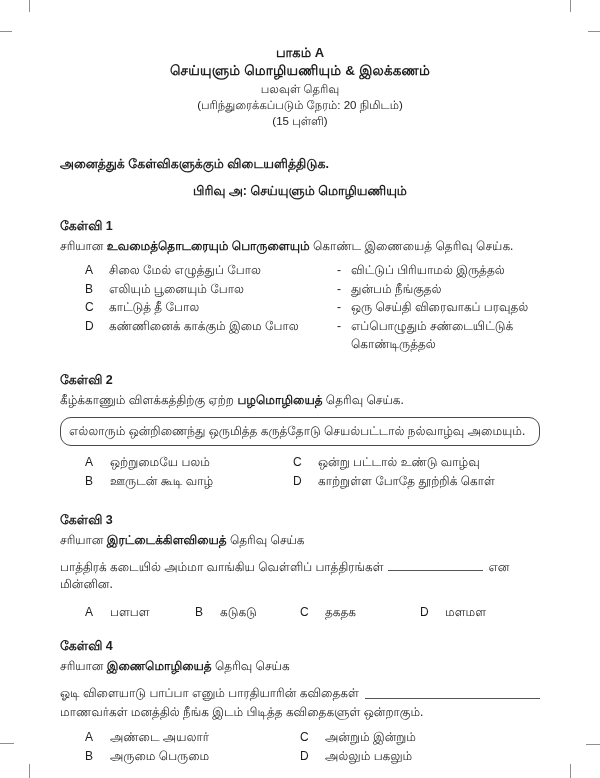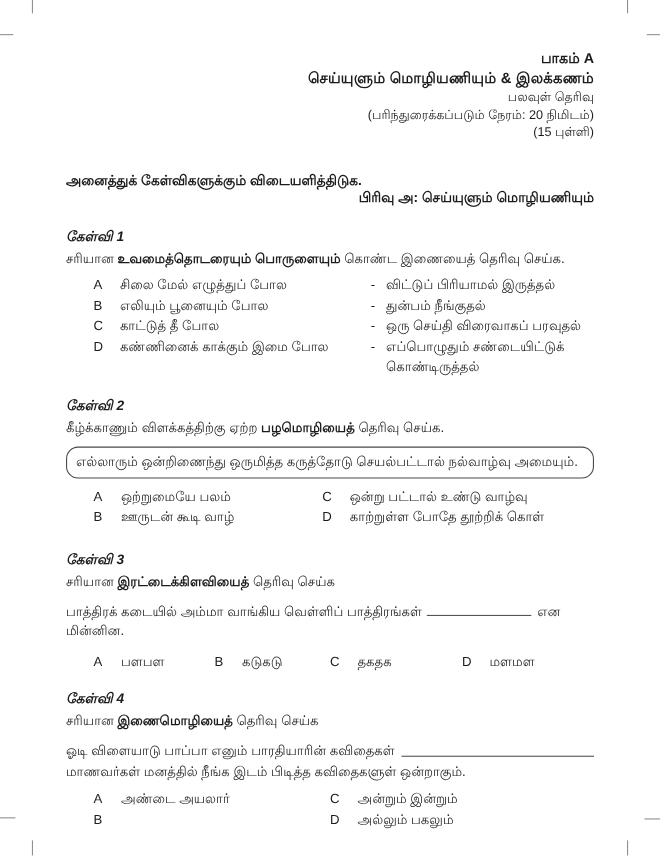--- a/index.html
+++ b/index.html
@@ -1,27 +1,27 @@
 <!DOCTYPE html>
 <html><head>
 <meta charset="utf-8">
 <style>
   html,body{margin:0;padding:0;background:#ffffff;}
   .page{position:relative;width:600px;height:778px;background:#ffffff;overflow:hidden;
         font-family:"Liberation Sans","DejaVu Sans",sans-serif;color:#1c1c1c;}
   .crop{position:absolute;background:#8f8f8f;}
   .content{position:absolute;left:60px;top:44px;width:480px;}
-  .c{text-align:right;}
+  .c{text-align:center;}
   .b{font-weight:bold;}
   .part{font-size:13px;line-height:17px;}
   .title{font-size:13.5px;line-height:20px;letter-spacing:.2px;}
   .sub{font-size:11.5px;line-height:16px;}
   .answer-all{font-size:12.5px;margin-top:28px;}
-  .section{font-size:12.5px;margin-top:0;}
-  .qlabel{font-size:12.5px;font-weight:bold;margin-top:19px;font-style:italic;}
+  .section{font-size:12.5px;margin-top:11px;}
+  .qlabel{font-size:12.5px;font-weight:bold;margin-top:19px;}
   .qinstr{font-size:12px;margin-top:3px;line-height:16px;}
   .opt-rows{margin-top:7px;}
   .q1row{display:flex;font-size:12px;line-height:18.5px;padding-left:25px;}
   .q1row .letter{width:24px;flex:0 0 auto;}
   .q1row .phrase{width:228px;flex:0 0 auto;}
   .q1row .dash{width:14px;flex:0 0 auto;}
   .q1row .meaning{flex:1;}
   .box{border:1px solid #4a4a4a;border-radius:11px;padding:6px 8px;text-align:left;
        font-size:12px;margin-top:9px;line-height:15px;}
   .grid2{display:grid;grid-auto-flow:column;grid-template-rows:repeat(2,19.5px);
@@ -147,20 +147,21 @@
         <span class="fillblank"></span>
       </div>
     <div class="sentence" style="margin-top:2px;">மாணவர்கள் மனத்தில் நீங்க இடம் பிடித்த கவிதைகளுள் ஒன்றாகும்.</div>
     <div class="grid2 q4">
       <div class="optcell">
         <span class="letter">A</span>
         <span>அண்டை அயலார்</span>
       </div>
       <div class="optcell">
         <span class="letter">B</span>
+        <span>அருமை பெருமை</span>
       </div>
       <div class="optcell">
         <span class="letter">C</span>
         <span>அன்றும் இன்றும்</span>
       </div>
       <div class="optcell">
         <span class="letter">D</span>
         <span>அல்லும் பகலும்</span>
       </div>
     </div>

